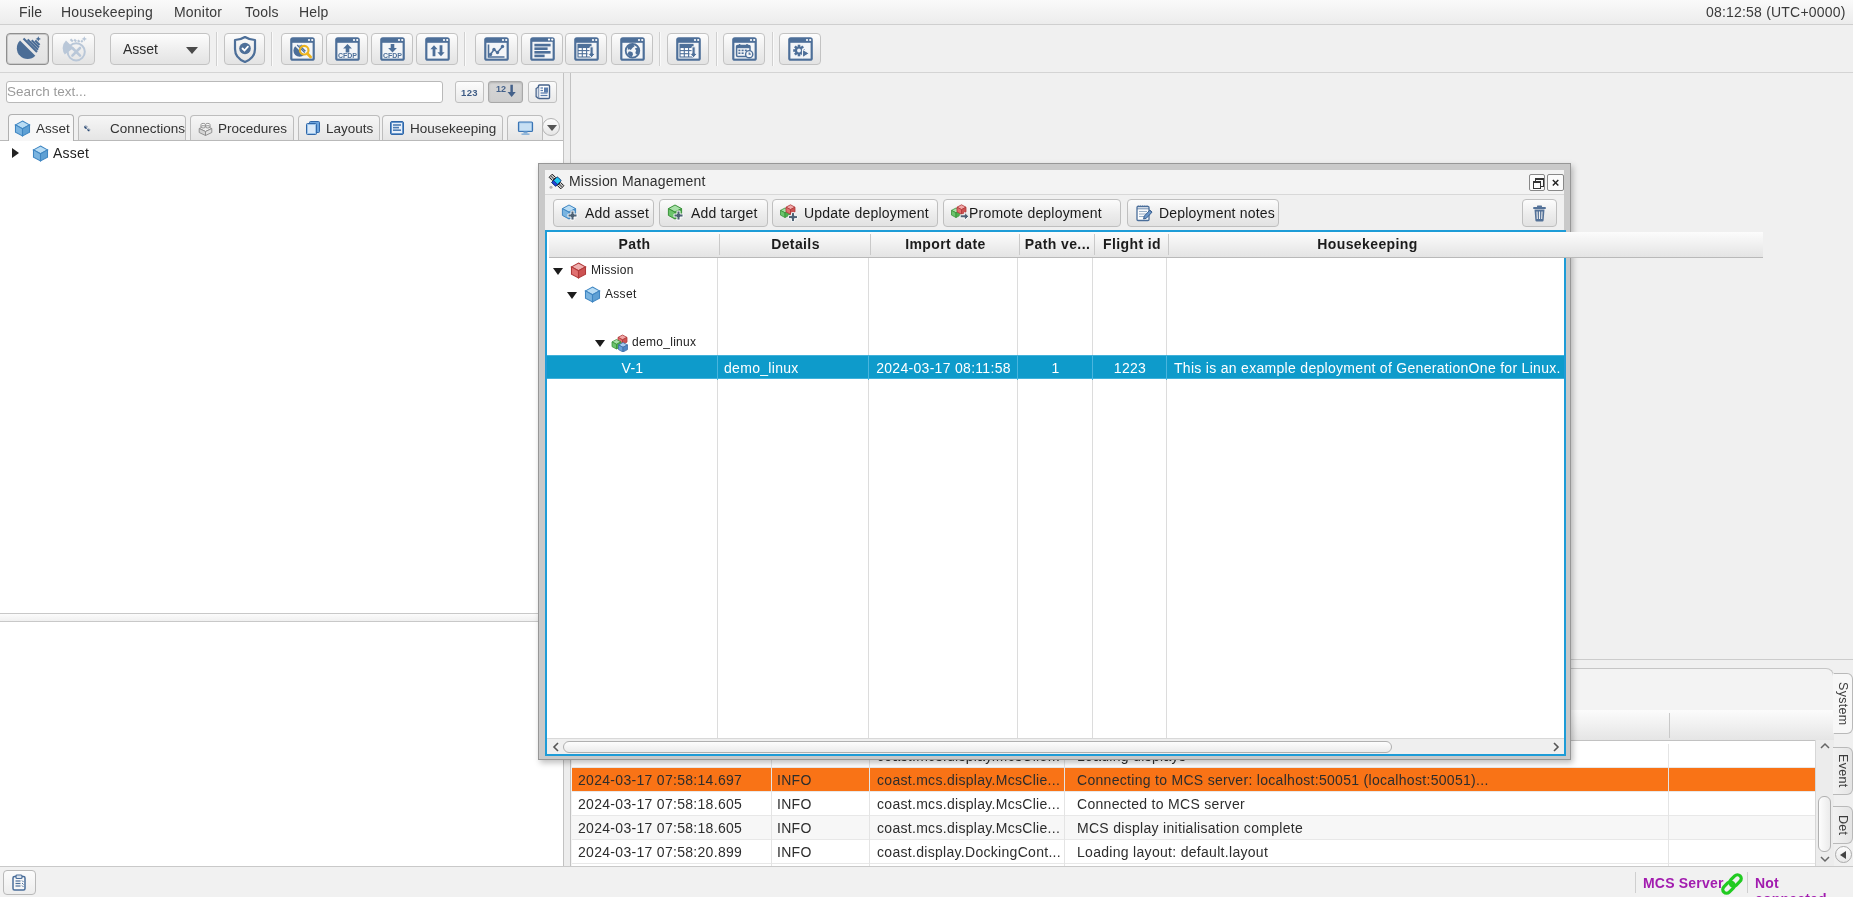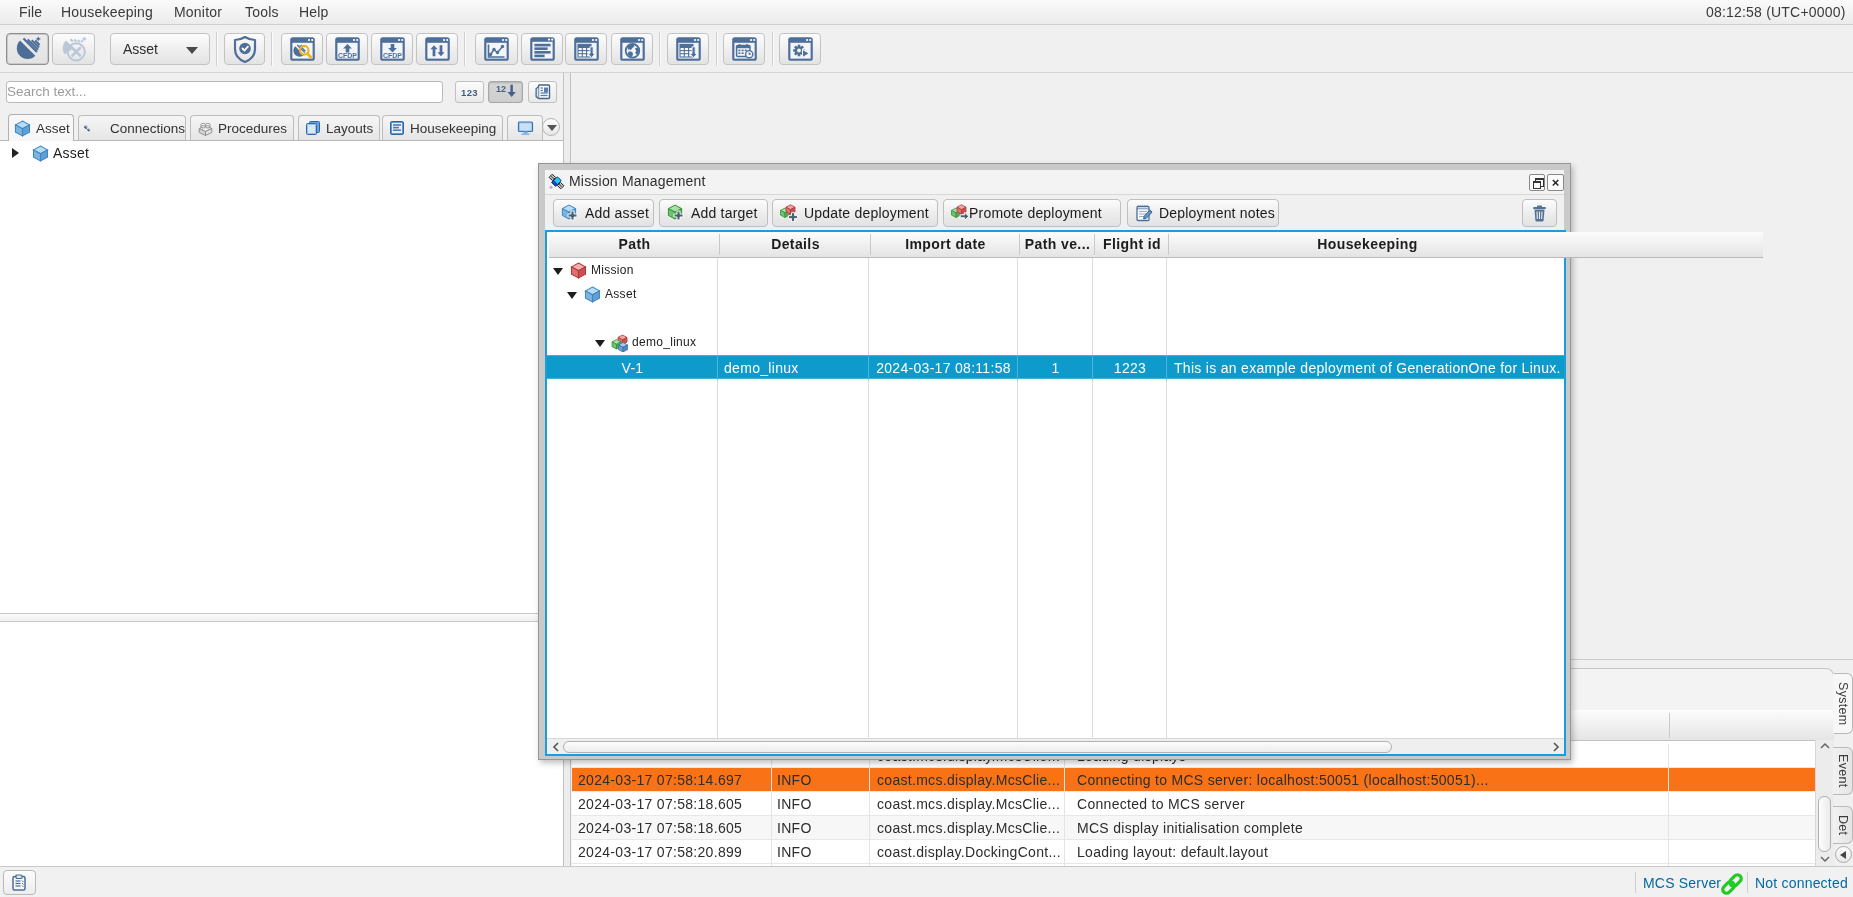--- a/index.html
+++ b/index.html
@@ -52,21 +52,21 @@
 #logsb{position:absolute;left:1244px;top:667px;width:19px;height:126px;background:#ececec;border-left:1px solid #d7d7d7;box-sizing:border-box;}
 
 .vtab{position:absolute;left:1833px;width:20px;box-sizing:border-box;
   border:1px solid #b9b9b9;border-left:none;border-radius:0 6px 6px 0;
   background:linear-gradient(90deg,#f2f2f2,#e4e4e4);
   display:flex;align-items:center;justify-content:center;}
 .vtab div{writing-mode:vertical-rl;font-size:12.5px;color:#3c3c3c;letter-spacing:0.3px;}
 .vtab.sel{background:#f7f7f7;border-left:1px solid #f7f7f7;}
 
 #statusbar{position:absolute;left:0;top:866px;width:1853px;height:31px;
-  background:#f1f1f1;border-top:1px solid #c9c9c9;box-sizing:border-box;font-size:14px;color:#0369a1;letter-spacing:0.2px;}
+  background:#f1f1f1;border-top:1px solid #c9c9c9;box-sizing:border-box;font-size:14px;color:#a21caf;letter-spacing:0.2px;font-weight:bold;}
 
 #dialog{position:absolute;left:538px;top:163px;width:1033px;height:597px;
   background:#c9c9c9;border:1px solid #979797;box-sizing:border-box;
   box-shadow:2px 3px 6px rgba(0,0,0,0.25);}
 #dtitle{position:absolute;left:6px;top:6px;width:1019px;height:24px;background:#f3f3f3;
   border-bottom:1px solid #d8d8d8;}
 #dtitle .txt{position:absolute;left:24px;top:3px;font-size:14px;letter-spacing:0.2px;color:#2f2f2f;text-align:center;}
 #dtoolbar{position:absolute;left:6px;top:31px;width:1019px;height:35px;background:#f0f0f0;}
 .dbtn{position:absolute;top:4px;height:28px;border:1px solid #bfbfbf;border-radius:4px;
   background:linear-gradient(#fcfcfc,#ececec 55%,#e2e2e2);box-sizing:border-box;

